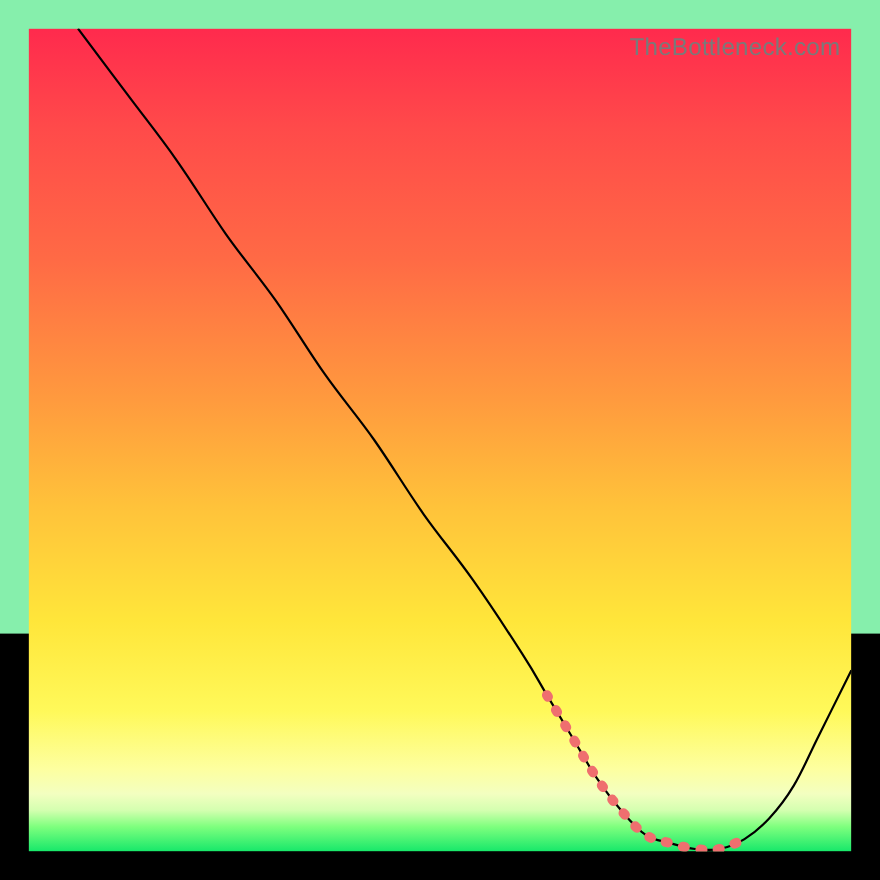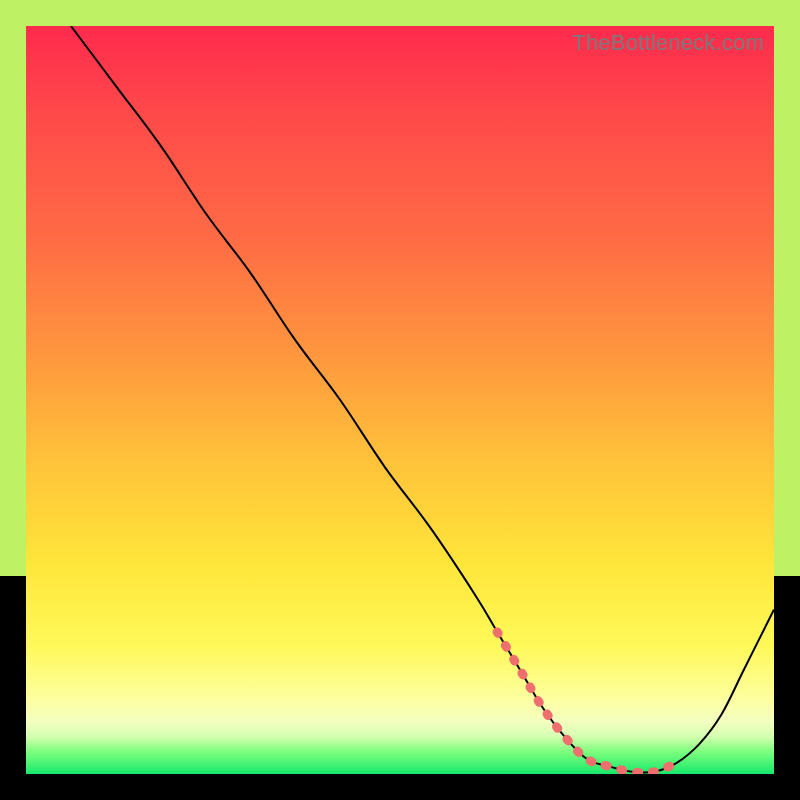--- a/index.html
+++ b/index.html
@@ -7,21 +7,21 @@
     padding: 0;
     width: 800px;
     height: 800px;
     background: #000;
     overflow: hidden;
   }
   .wrap {
     position: relative;
     width: 800px;
     height: 576px;
-    background: #bef264;
+    background: #86efac;
     text-align: right;
   }
   .plot {
     position: absolute;
     left: 26px;
     top: 26px;
     width: 748px;
     height: 748px;
     overflow: hidden;
   }

